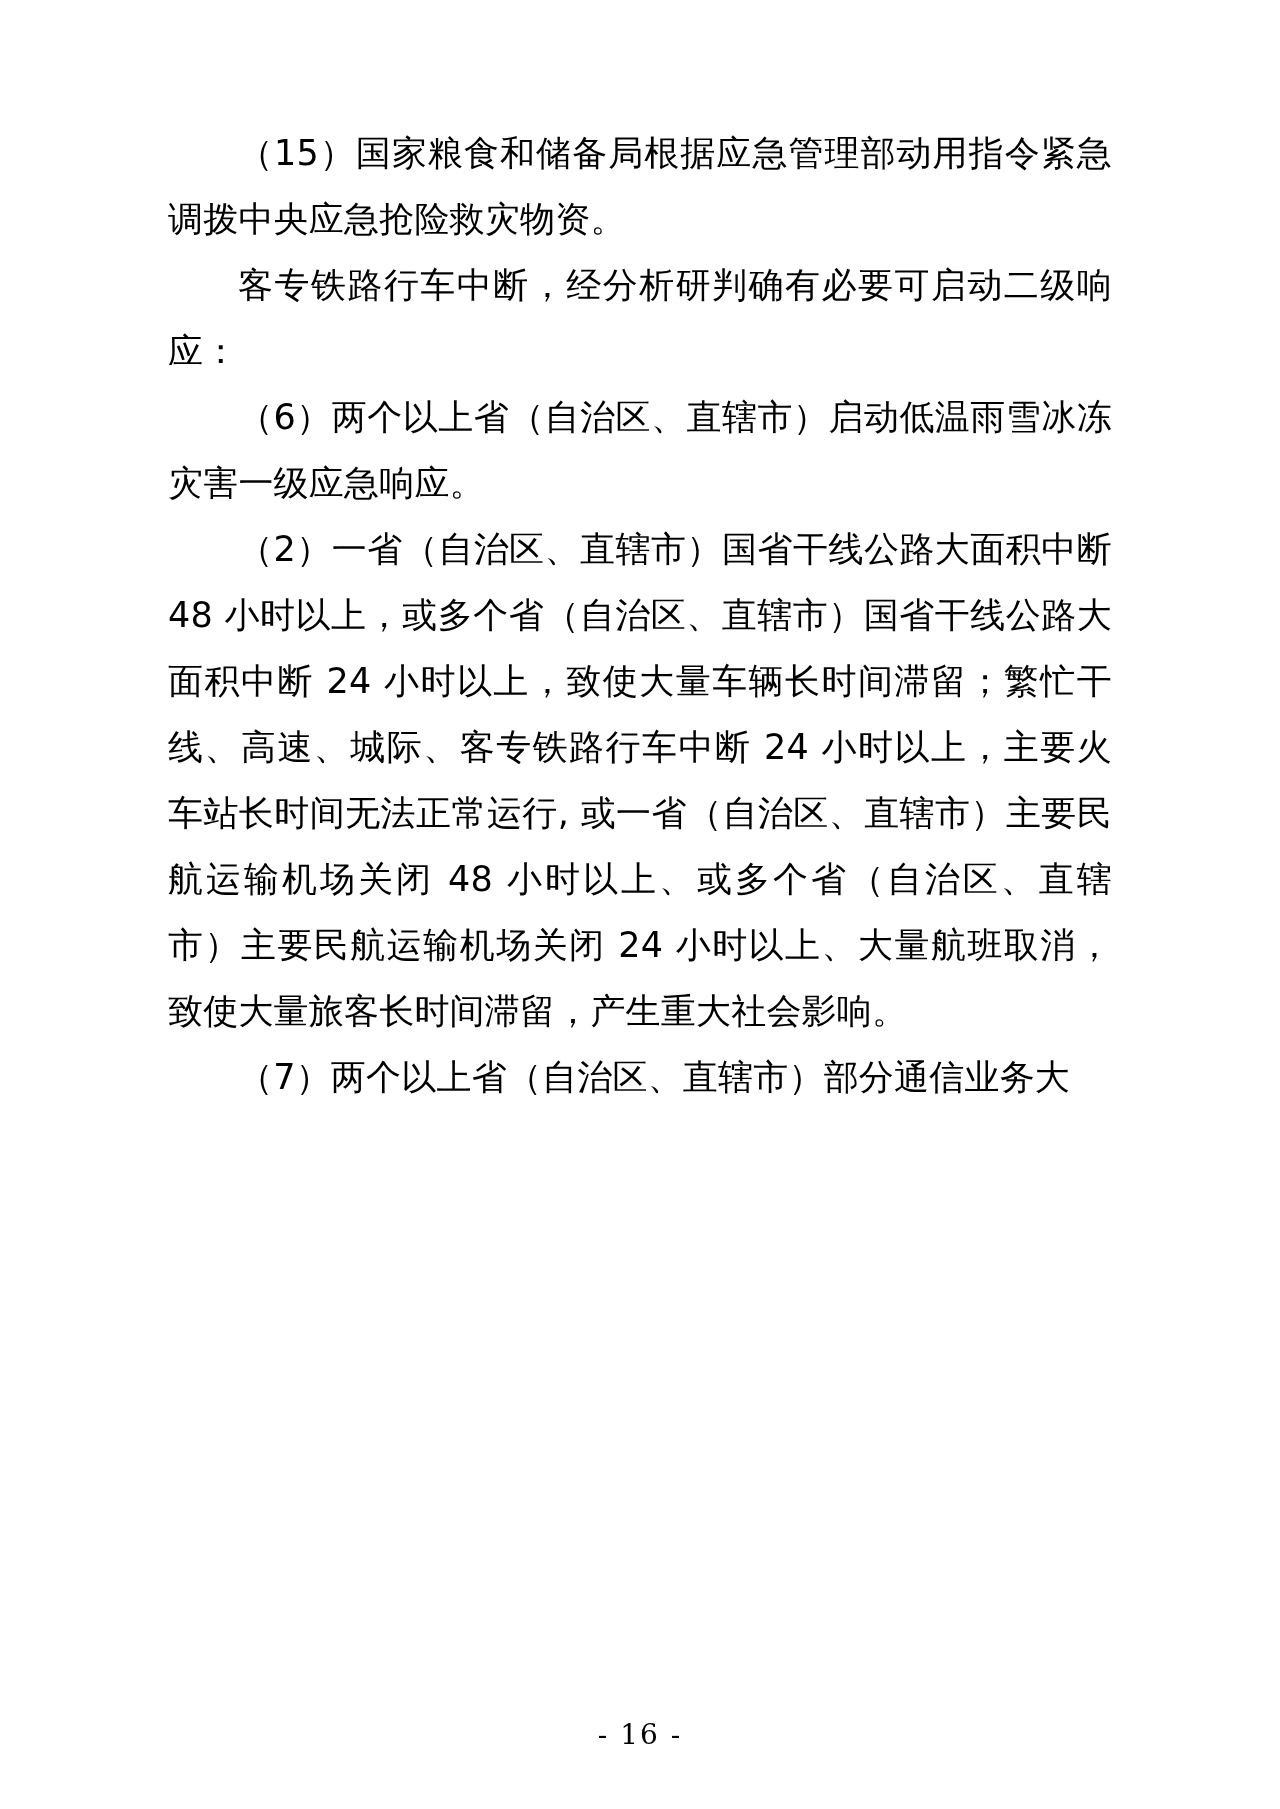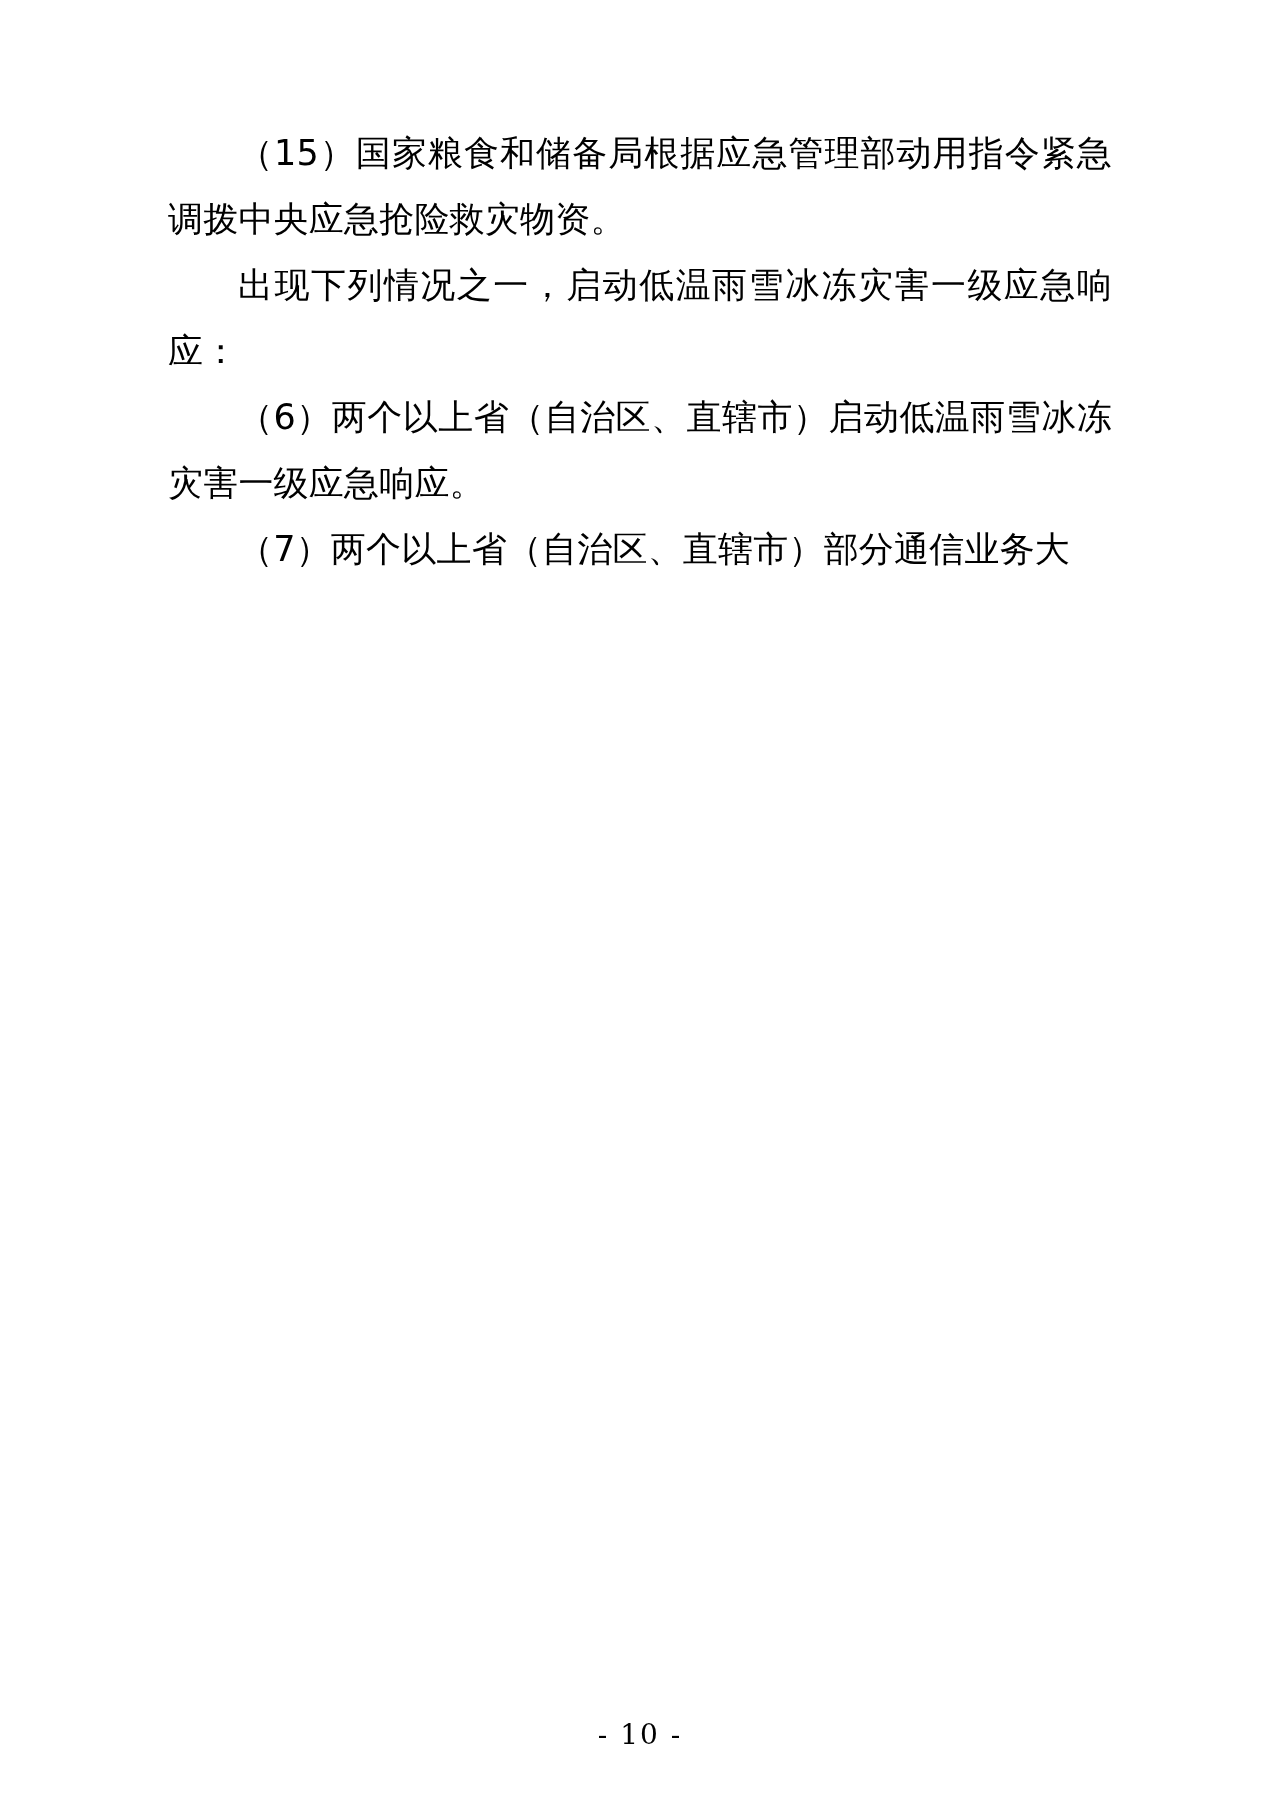--- a/index.html
+++ b/index.html
@@ -48,18 +48,19 @@
     font-family: "DejaVu Serif", "Liberation Serif", serif;
     letter-spacing: 2px;
   }
 </style>
 </head>
 <body>
 
 <div class="page">
   <div class="body-text" id="content">
       <p class="">（15）国家粮食和储备局根据应急管理部动用指令紧急调拨中央应急抢险救灾物资。</p>
-      <p class="">出现下列情况之一，启动低温雨雪冰冻灾害一级应急响应：</p>
+      <p class="">客专铁路行车中断，经分析研判确有必要可启动二级响应：</p>
       <p class="">（6）两个以上省（自治区、直辖市）启动低温雨雪冰冻灾害一级应急响应。</p>
+      <p class="">（2）一省（自治区、直辖市）国省干线公路大面积中断 48 小时以上，或多个省（自治区、直辖市）国省干线公路大面积中断 24 小时以上，致使大量车辆长时间滞留；繁忙干线、高速、城际、客专铁路行车中断 24 小时以上，主要火车站长时间无法正常运行, 或一省（自治区、直辖市）主要民航运输机场关闭 48 小时以上、或多个省（自治区、直辖市）主要民航运输机场关闭 24 小时以上、大量航班取消，致使大量旅客长时间滞留，产生重大社会影响。</p>
       <p class="">（7）两个以上省（自治区、直辖市）部分通信业务大</p>
     </div>
-  <div class="footer">- 10 -</div>
+  <div class="footer">- 16 -</div>
 </div>
 
 </body></html>

